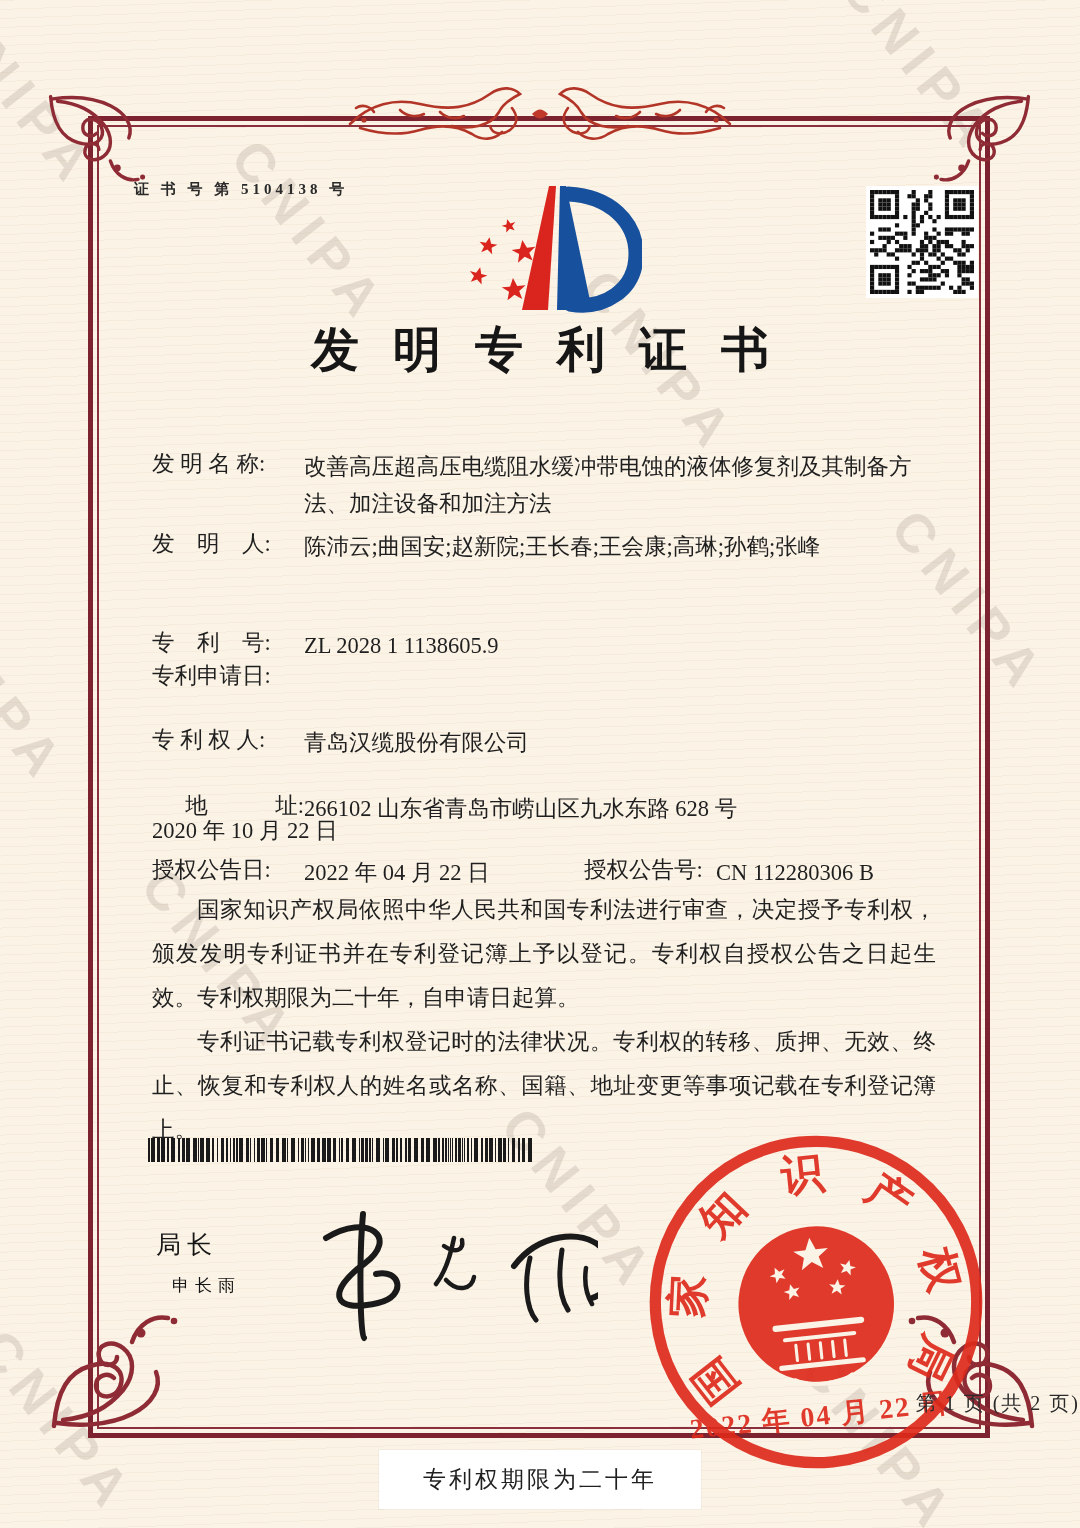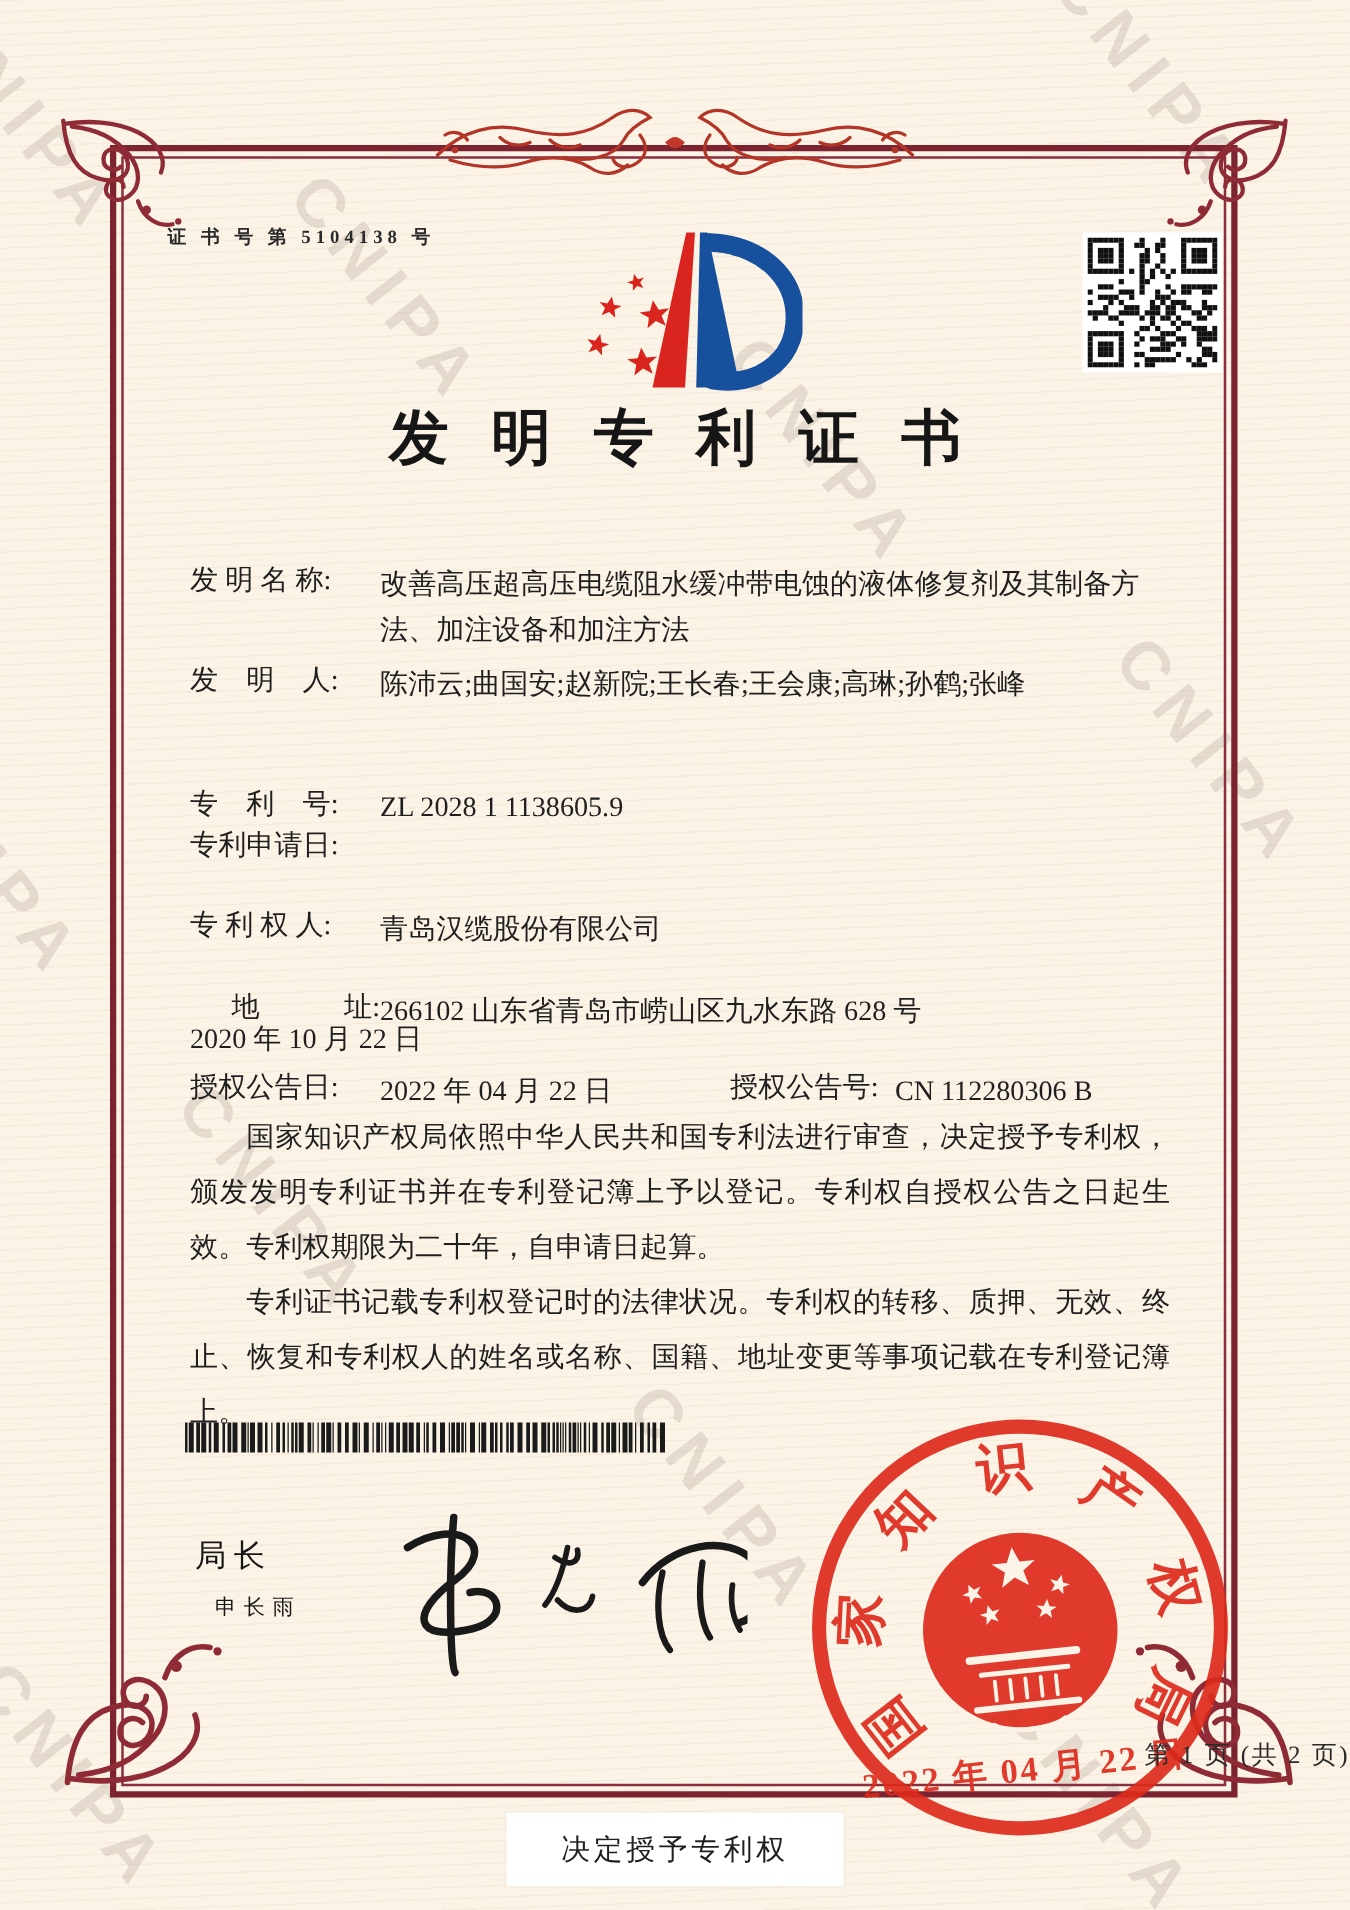--- a/index.html
+++ b/index.html
@@ -572,15 +572,15 @@
             <path d="M146,210 V225 M158,210 V225 M170,210 V225 M182,210 V225 M194,210 V225" stroke-width="3"></path>
             <path d="M130,231 L210,231" stroke-width="5"></path>
             <path d="M142,244 C152,252 188,252 198,244" stroke-width="4"></path>
           </g>
         </g>
         <text x="162" y="290" text-anchor="middle" font-size="27" font-weight="bold" fill="#dd2b1c" letter-spacing="2" font-family="Liberation Serif, serif">2022 年 04 月 22 日</text>
       </g>
     </svg>
 
     <div class="page-no">第 1 页 (共 2 页)</div>
-    <div class="note-box">决定授予专利权</div>
+    <div class="note-box">专利权期限为二十年</div>
   </div>
 </div>
 
 </body></html>

